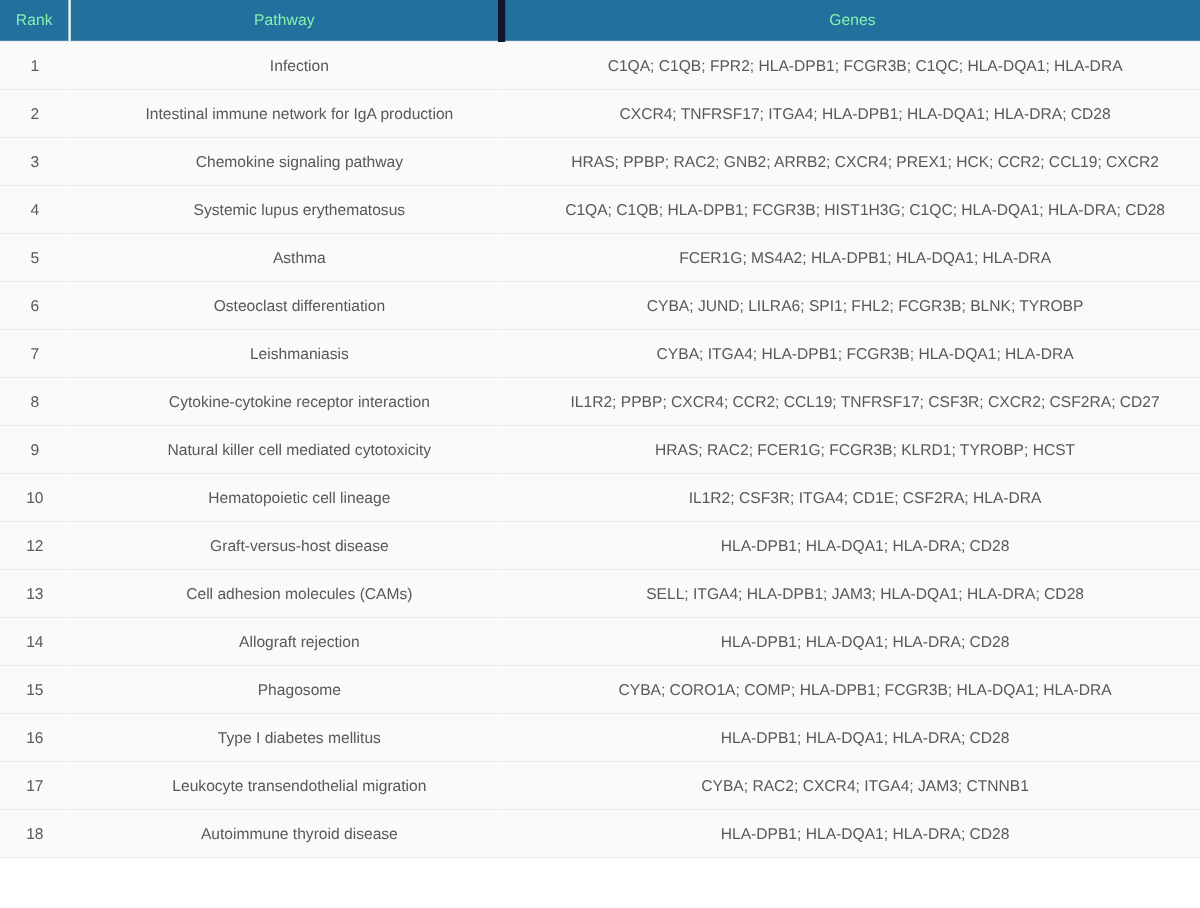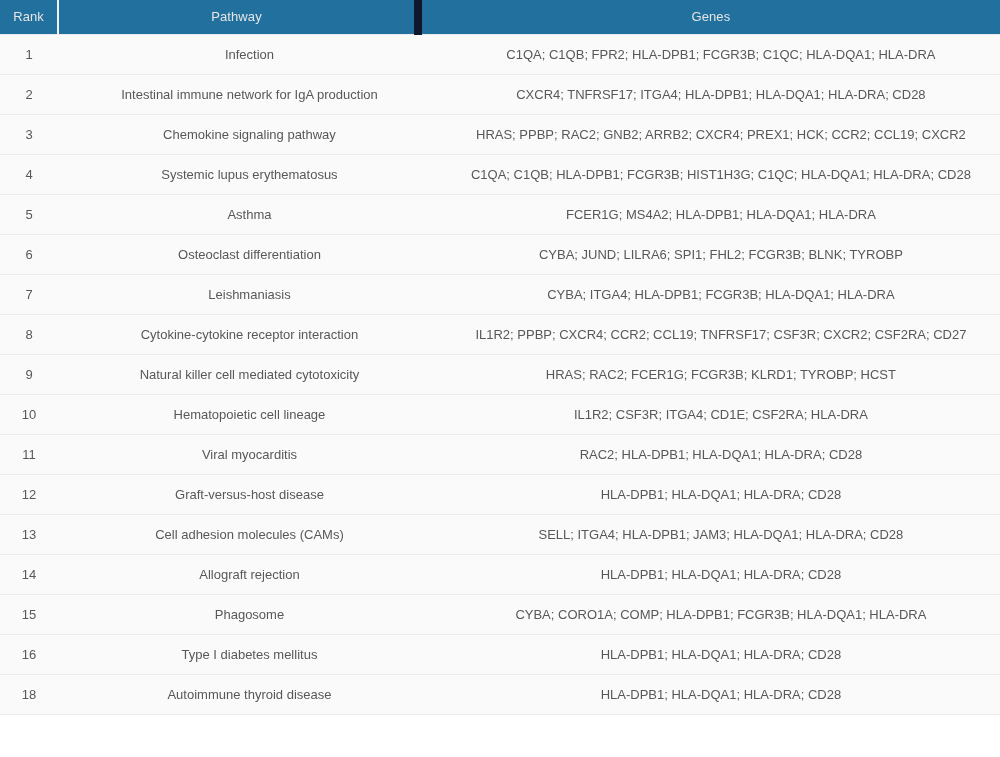--- a/index.html
+++ b/index.html
@@ -15,39 +15,39 @@
   }
 
   .pathway-table {
     width: 1000px;
     border-collapse: collapse;
     table-layout: fixed;
   }
 
   .pathway-table thead th {
     background: #21709e;
-    color: #e5e5e5;
+    color: #86efac;
     font-weight: normal;
     font-size: 13px;
     height: 34px;
     line-height: 34px;
     padding: 0;
     text-align: center;
     vertical-align: middle;
     letter-spacing: 0.1px;
     box-sizing: border-box;
   }
 
   .pathway-table thead th.col-rank {
     width: 58px;
     border-right: 2px solid #f2f2f2;
   }
   .pathway-table thead th.col-pathway {
     width: 359px;
-    border-right: 8px solid #0f172a;
+    border-right: 6px solid #0f172a;
   }
   .pathway-table thead th.col-genes {
     width: 581px;
   }
 
   .pathway-table tbody td {
     height: 40px;
     padding: 0;
     font-size: 13px;
     color: #58585a;
@@ -134,25 +134,20 @@
       <td class="cell-rank">9</td>
       <td class="cell-pathway">Natural killer cell mediated cytotoxicity</td>
       <td class="cell-genes">HRAS; RAC2; FCER1G; FCGR3B; KLRD1; TYROBP; HCST</td>
     </tr>
     <tr>
       <td class="cell-rank">10</td>
       <td class="cell-pathway">Hematopoietic cell lineage</td>
       <td class="cell-genes">IL1R2; CSF3R; ITGA4; CD1E; CSF2RA; HLA-DRA</td>
     </tr>
     <tr>
-      <td class="cell-rank">11</td>
-      <td class="cell-pathway">Viral myocarditis</td>
-      <td class="cell-genes">RAC2; HLA-DPB1; HLA-DQA1; HLA-DRA; CD28</td>
-    </tr>
-    <tr>
       <td class="cell-rank">12</td>
       <td class="cell-pathway">Graft-versus-host disease</td>
       <td class="cell-genes">HLA-DPB1; HLA-DQA1; HLA-DRA; CD28</td>
     </tr>
     <tr>
       <td class="cell-rank">13</td>
       <td class="cell-pathway">Cell adhesion molecules (CAMs)</td>
       <td class="cell-genes">SELL; ITGA4; HLA-DPB1; JAM3; HLA-DQA1; HLA-DRA; CD28</td>
     </tr>
     <tr>
@@ -164,18 +159,23 @@
       <td class="cell-rank">15</td>
       <td class="cell-pathway">Phagosome</td>
       <td class="cell-genes">CYBA; CORO1A; COMP; HLA-DPB1; FCGR3B; HLA-DQA1; HLA-DRA</td>
     </tr>
     <tr>
       <td class="cell-rank">16</td>
       <td class="cell-pathway">Type I diabetes mellitus</td>
       <td class="cell-genes">HLA-DPB1; HLA-DQA1; HLA-DRA; CD28</td>
     </tr>
     <tr>
+      <td class="cell-rank">17</td>
+      <td class="cell-pathway">Leukocyte transendothelial migration</td>
+      <td class="cell-genes">CYBA; RAC2; CXCR4; ITGA4; JAM3; CTNNB1</td>
+    </tr>
+    <tr>
       <td class="cell-rank">18</td>
       <td class="cell-pathway">Autoimmune thyroid disease</td>
       <td class="cell-genes">HLA-DPB1; HLA-DQA1; HLA-DRA; CD28</td>
     </tr>
   </tbody>
 </table>
 
 </body></html>

